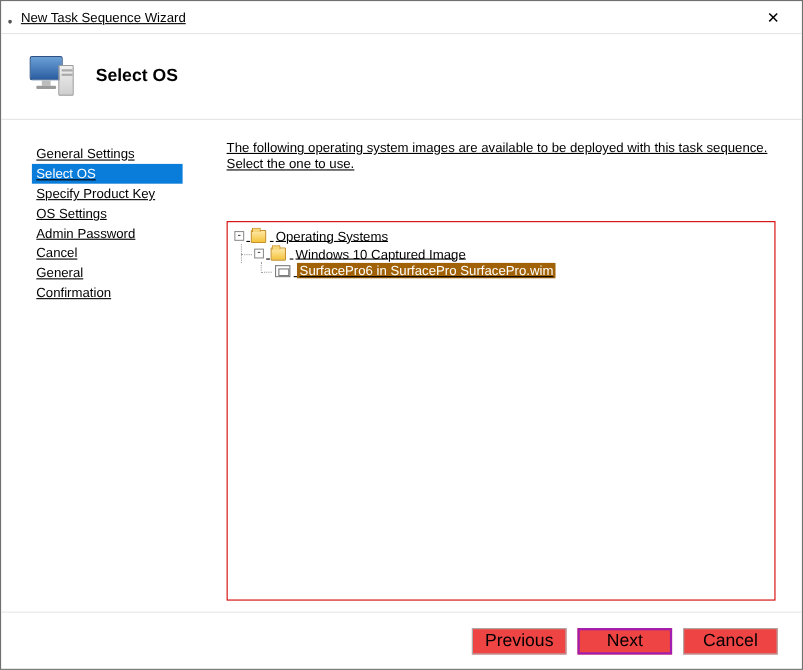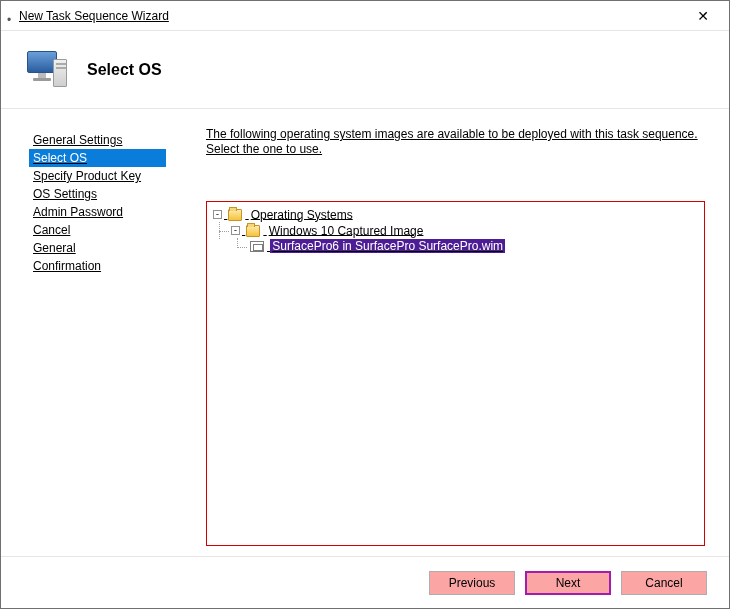--- a/index.html
+++ b/index.html
@@ -133,37 +133,37 @@
   }
   .node-icon {
     display:inline-block; width:14px; height:12px;
     vertical-align:middle; margin:0 3px 0 1px;
   }
   .folder-icon { background:linear-gradient(#ffe9a8,#f5c33b); border:1px solid #c8922a; border-radius:1px; position:relative;}
   .folder-icon::before{content:"";position:absolute;left:0;top:-3px;width:6px;height:3px;background:#f5d77a;border:1px solid #c8922a;border-bottom:none;border-radius:1px 1px 0 0;}
   .wim-icon { width:14px; height:11px; background:#fff; border:1px solid #7c7c7c; position:relative;}
   .wim-icon::after{content:"";position:absolute;left:2px;top:2px;width:8px;height:5px;border:1px solid #7c7c7c;}
   .node-label { vertical-align:middle; padding:0 2px; }
-  .node-label.sel { background:#4c1d95; color:#fff; }
+  .node-label.sel { background:#a16207; color:#fff; }
 
   .footer {
     border-top: 1px solid #e5e5e5;
     height: 52px;
     display: flex;
     align-items: center;
     justify-content: flex-end;
     padding-right: 22px;
     gap: 10px;
   }
   .btn {
     min-width: 86px;
     height: 24px;
     border: 1px solid #adadad;
-    background: #fca5a5;
-    font-size: 12px;
+    background: #ef4444;
+    font-size: 16px;
     font-family: inherit;
     padding: 0 10px;
   }
   .btn.primary { border: 2px solid #a21caf; }
 </style>
 </head>
 <body>
 
 <div class="window">
 

